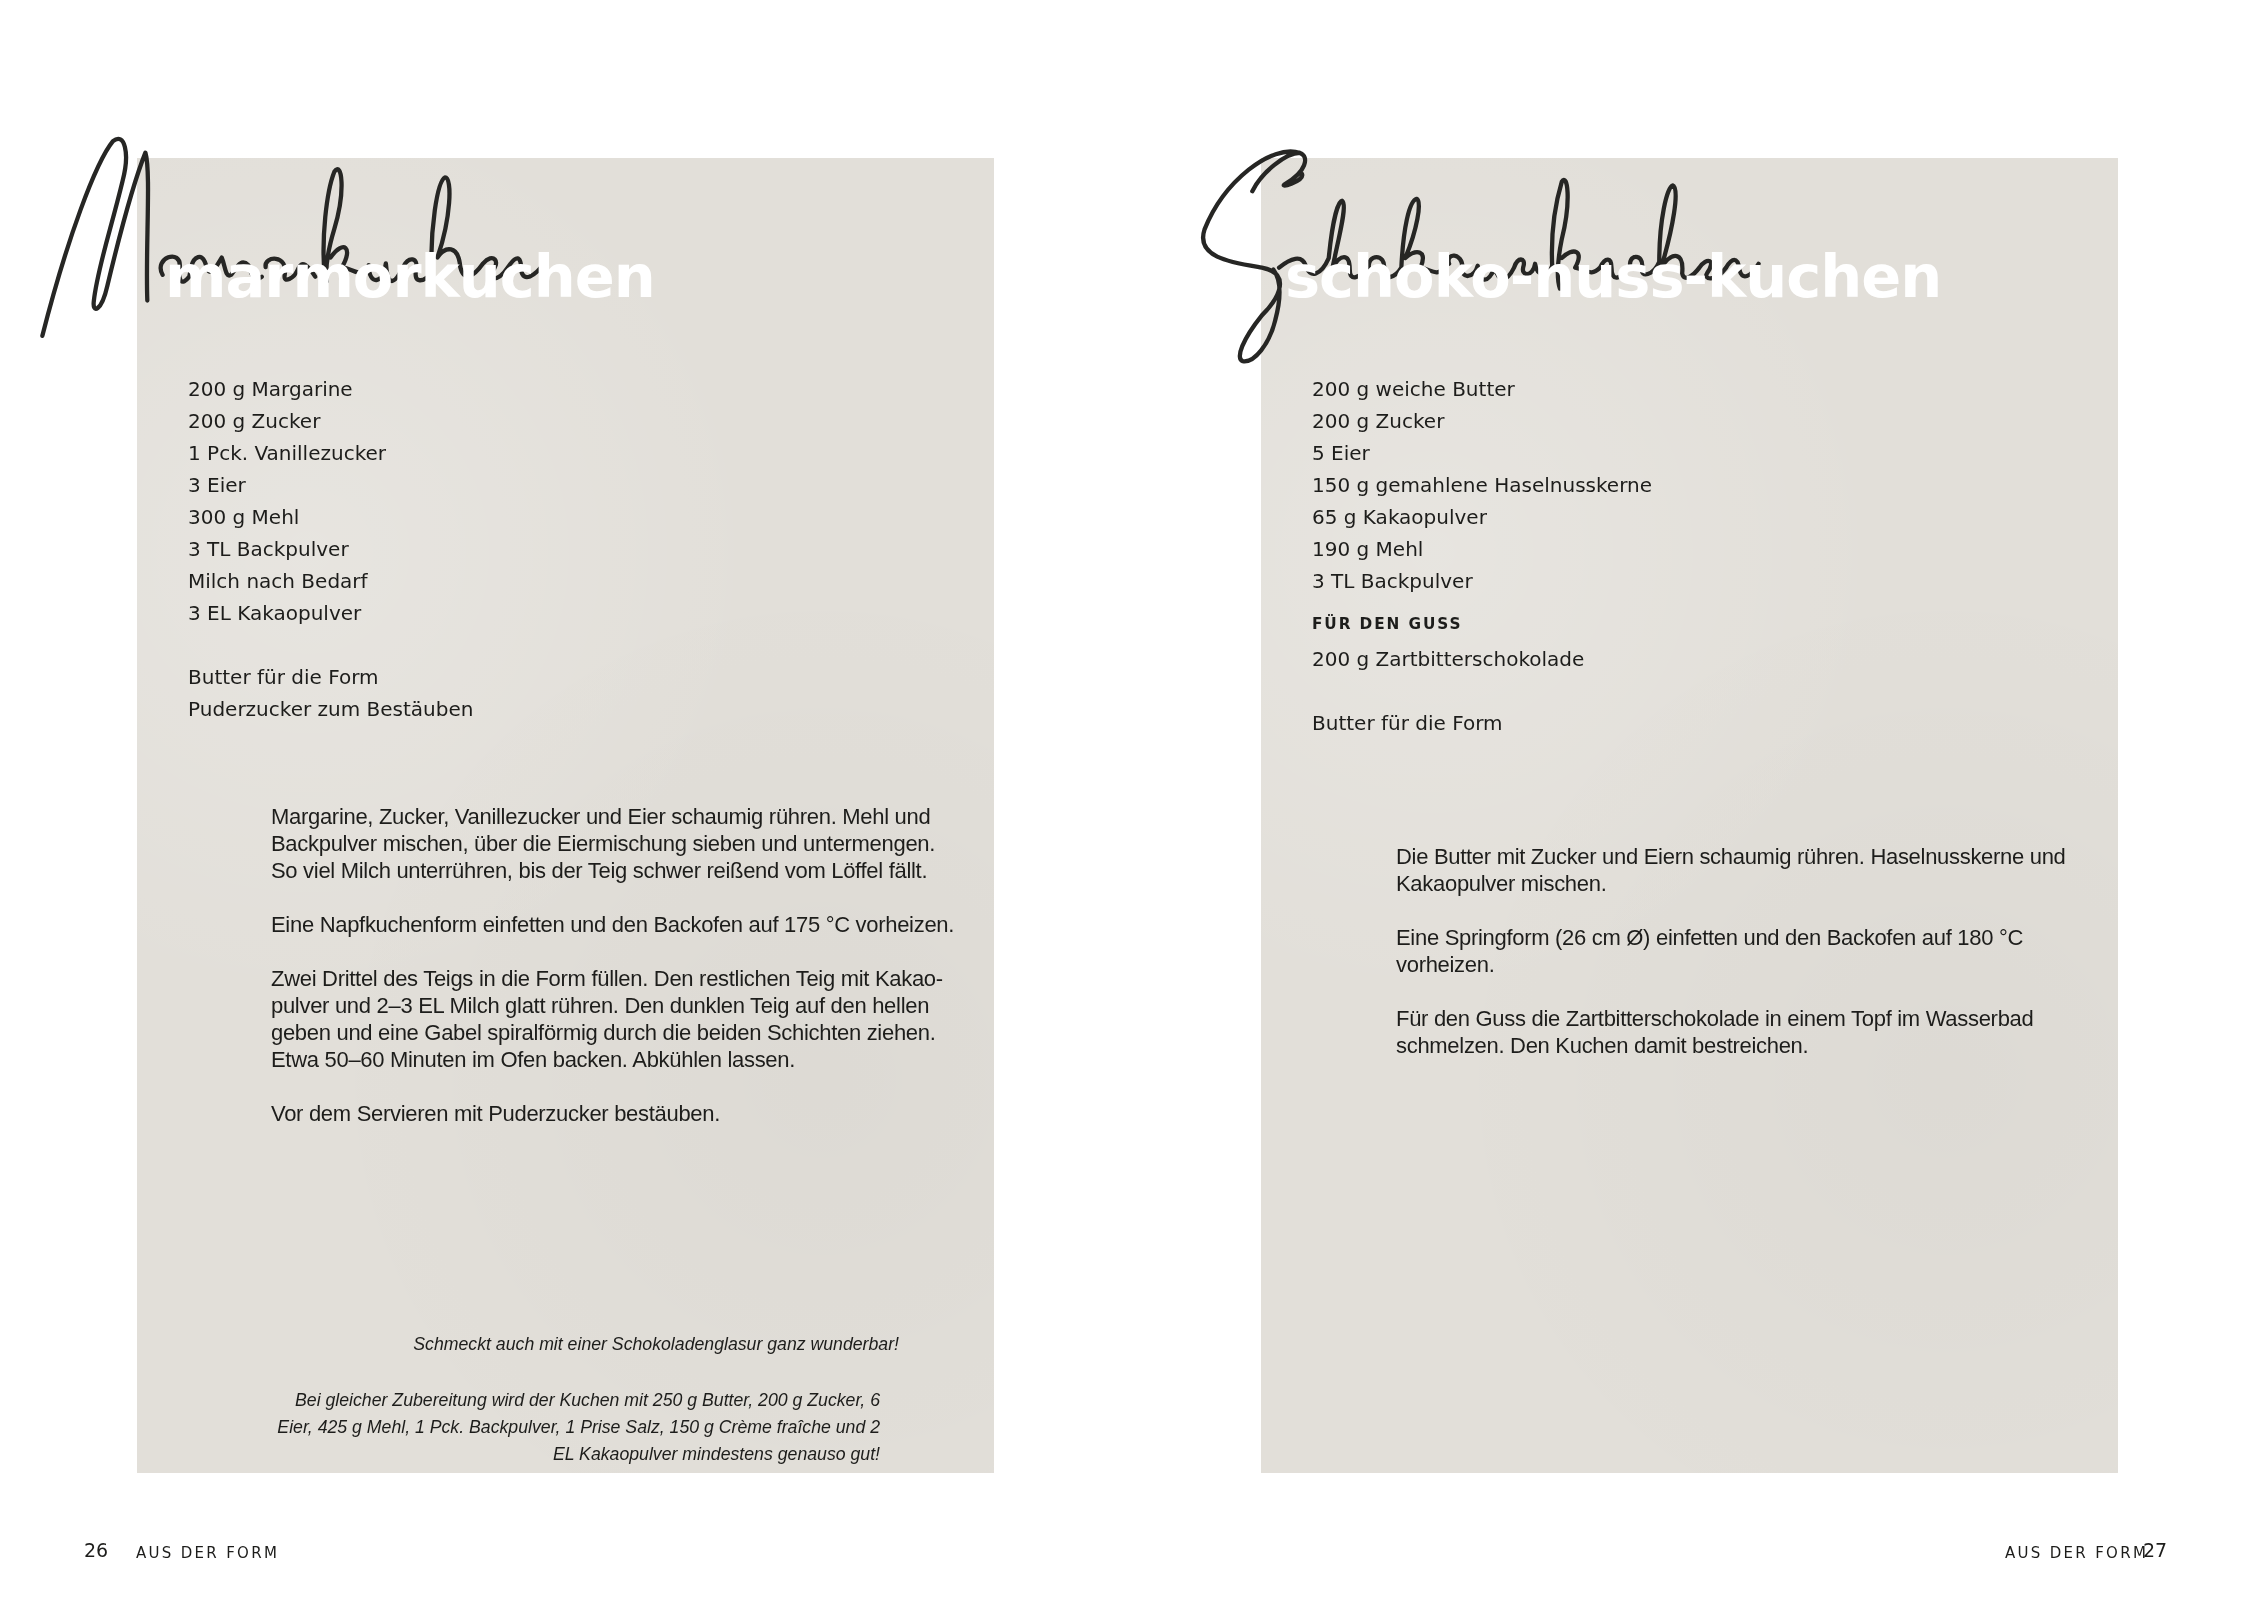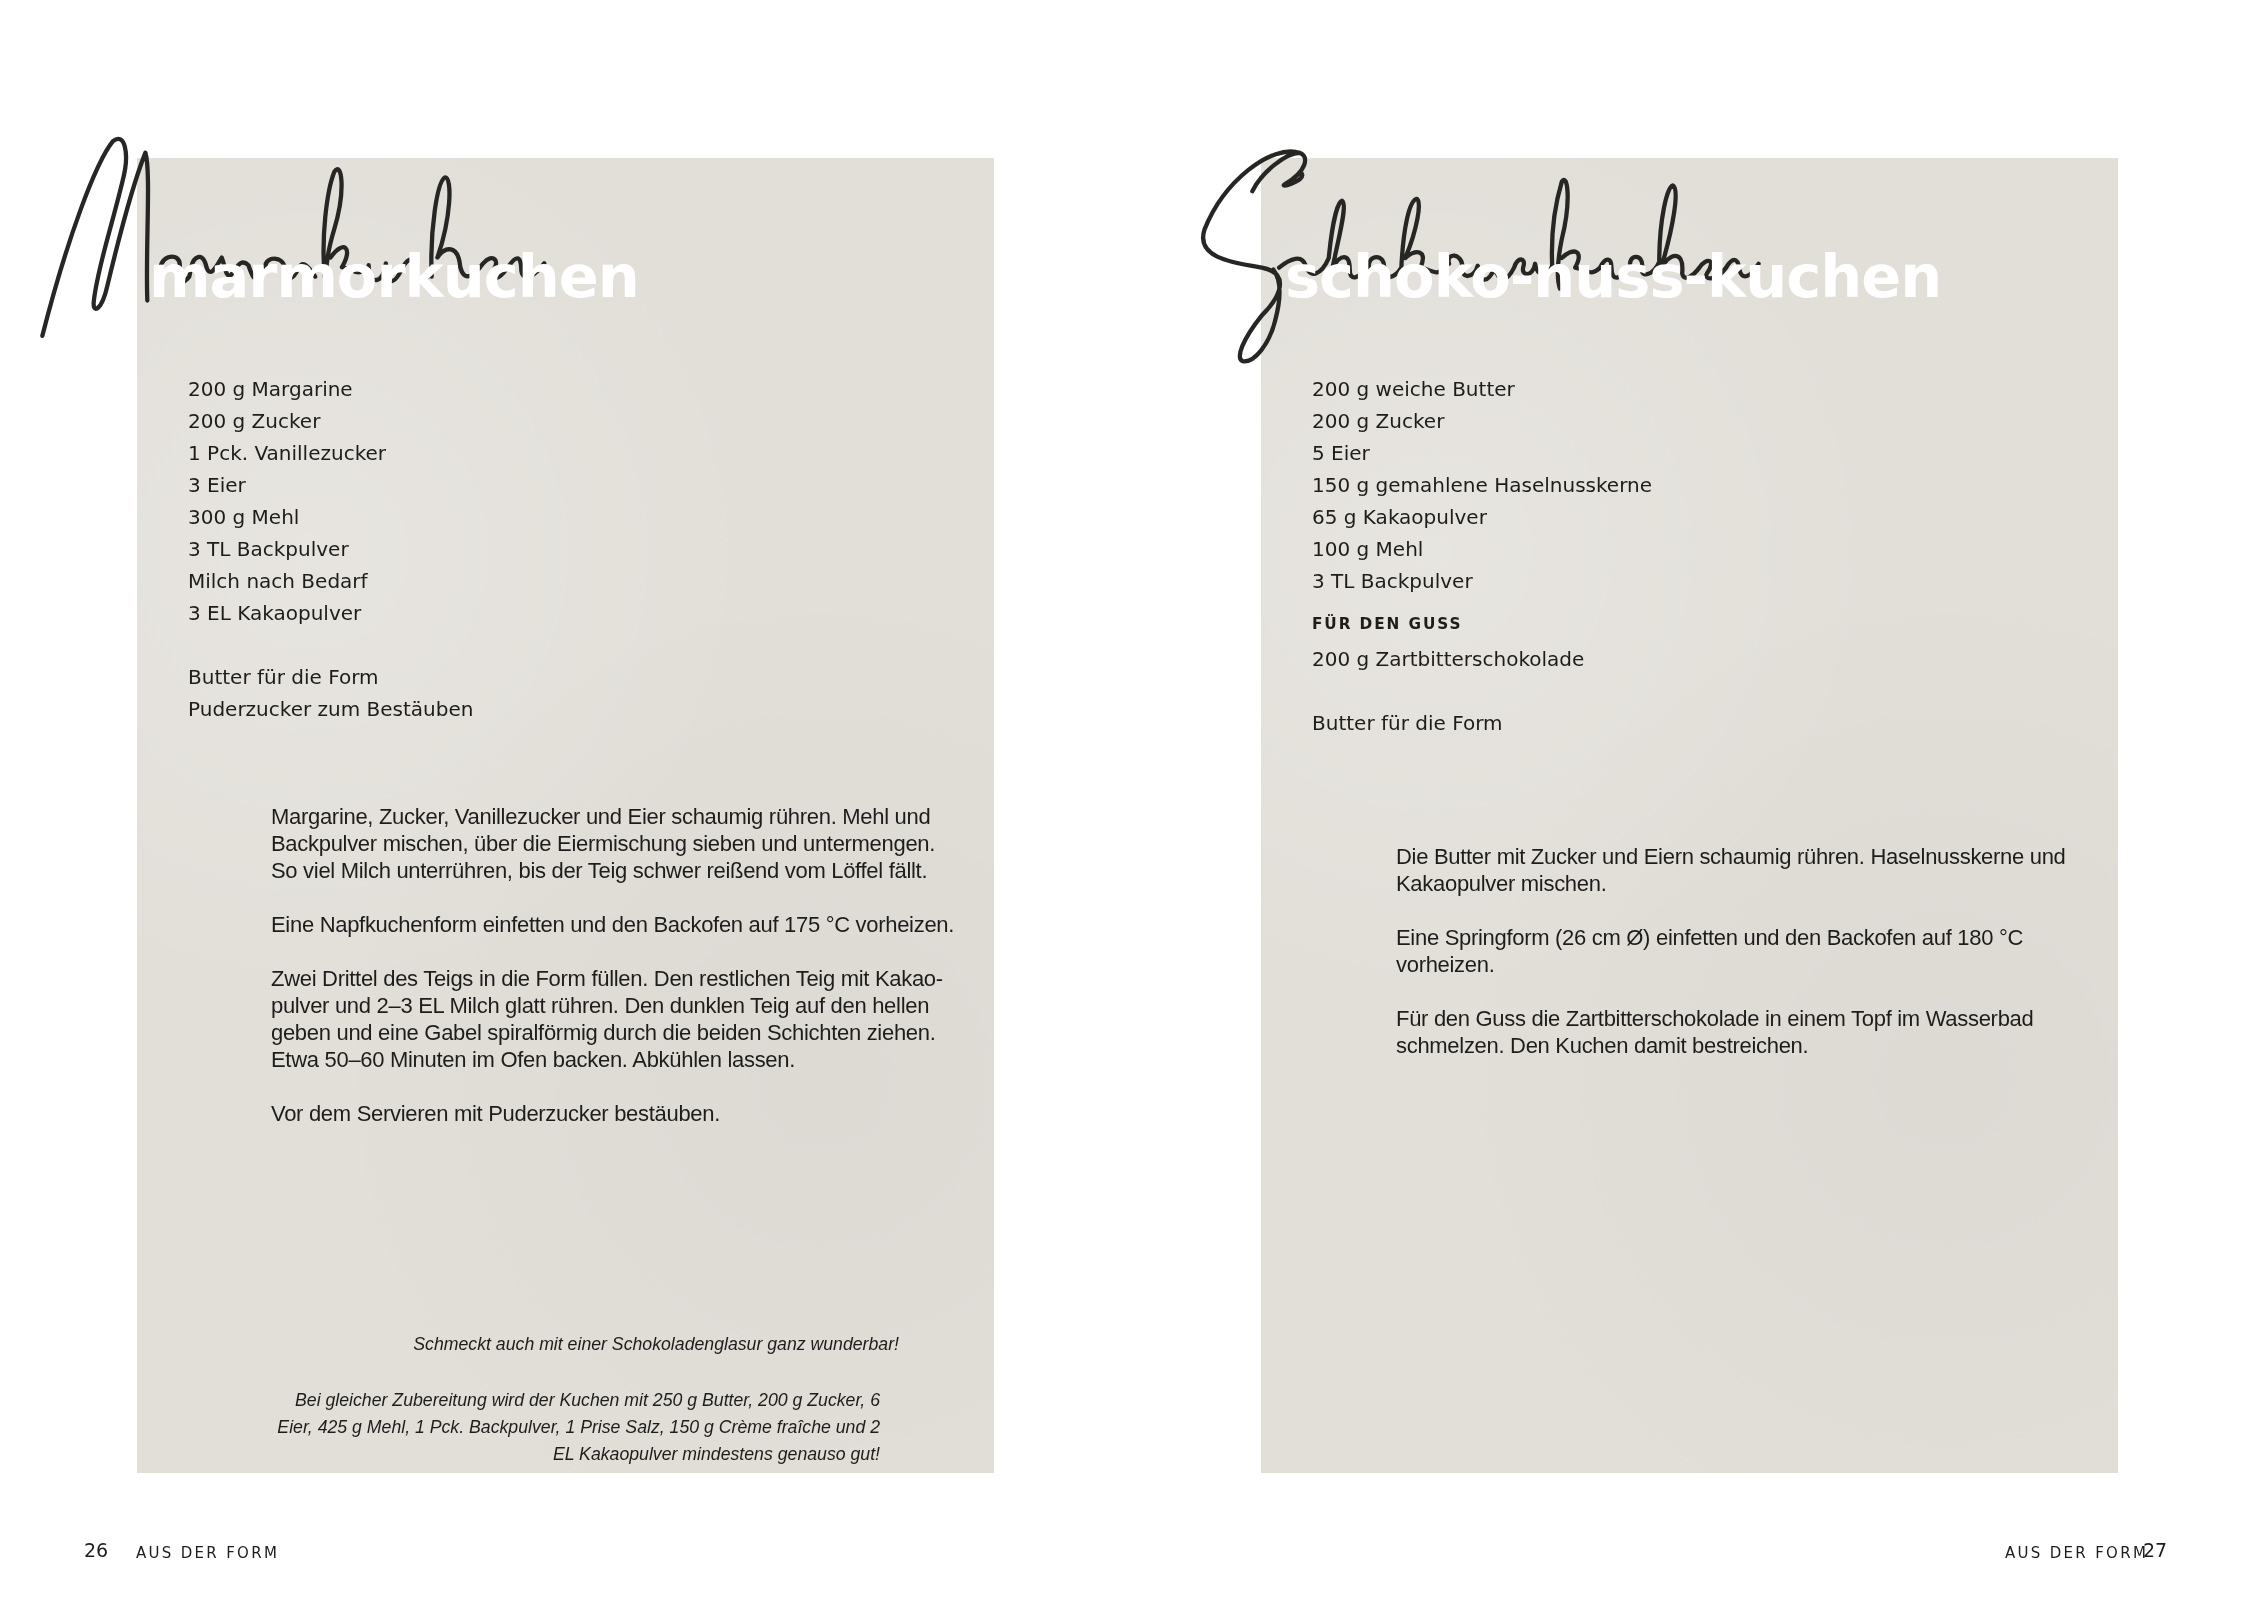--- a/index.html
+++ b/index.html
@@ -38,21 +38,21 @@
 
 <svg class="script" style="left:38px;top:124px" width="669" height="229" viewBox="0 0 700 240">
   <path d="M4 222 C 30 120, 60 40, 78 18 C 90 8, 96 30, 88 60 C 76 110, 62 150, 58 185 C 56 200, 66 196, 72 170 C 84 120, 100 60, 112 30 C 118 50, 112 130, 114 185"></path>
   <path d="M130 158 C 120 140, 150 130, 148 150 C 146 165, 150 170, 158 160 L 160 150 C 162 140, 172 132, 176 150 C 180 162, 186 150, 192 140 C 196 150, 196 162, 202 158 C 208 150, 212 140, 220 148 C 224 160, 226 166, 234 160"></path>
   <path d="M238 150 C 236 138, 262 136, 258 158 C 256 168, 268 162, 272 152 C 276 142, 282 148, 290 160"></path>
   <path d="M300 160 C 296 120, 302 70, 310 50 C 318 38, 322 70, 310 110 C 304 130, 300 150, 302 165 M 306 140 C 320 120, 330 130, 318 150 C 330 152, 334 160, 342 152"></path>
   <path d="M346 148 C 346 170, 362 168, 364 146 C 366 170, 372 170, 382 150 C 388 138, 398 140, 396 152 C 392 168, 404 166, 412 156"></path>
   <path d="M412 160 C 410 110, 418 60, 426 56 C 434 56, 432 100, 418 140 C 426 128, 440 126, 442 150 C 446 166, 456 160, 466 146 C 476 134, 486 144, 474 156 C 470 162, 480 168, 492 150 C 500 138, 506 136, 506 154 C 508 166, 520 160, 530 146"></path>
 </svg>
 
-<div class="title-white" style="left:149px;top:247px">marmorkuchen</div>
+<div class="title-white" style="left:165px;top:247px">marmorkuchen</div>
 
 <div class="ing" style="left:188px;top:373px">
   <div>200 g Margarine</div>
   <div>200 g Zucker</div>
   <div>1 Pck. Vanillezucker</div>
   <div>3 Eier</div>
   <div>300 g Mehl</div>
   <div>3 TL Backpulver</div>
   <div>Milch nach Bedarf</div>
   <div>3 EL Kakaopulver</div>
@@ -88,21 +88,21 @@
 </svg>
 
 <div class="title-white" style="left:1285px;top:247px">schoko-nuss-kuchen</div>
 
 <div class="ing" style="left:1312px;top:373px">
   <div>200 g weiche Butter</div>
   <div>200 g Zucker</div>
   <div>5 Eier</div>
   <div>150 g gemahlene Haselnusskerne</div>
   <div>65 g Kakaopulver</div>
-  <div>100 g Mehl</div>
+  <div>190 g Mehl</div>
   <div>3 TL Backpulver</div>
   <div class="sub">FÜR DEN GUSS</div>
   <div>200 g Zartbitterschokolade</div>
   <div class="gap"></div>
   <div>Butter für die Form</div>
 </div>
 
 <div class="steps" style="left:1396px;top:843px;width:679px">
   <p>Die Butter mit Zucker und Eiern schaumig rühren. Haselnusskerne und Kakaopulver mischen.</p>
   <p>Eine Springform (26 cm Ø) einfetten und den Backofen auf 180 °C vorheizen.</p>

